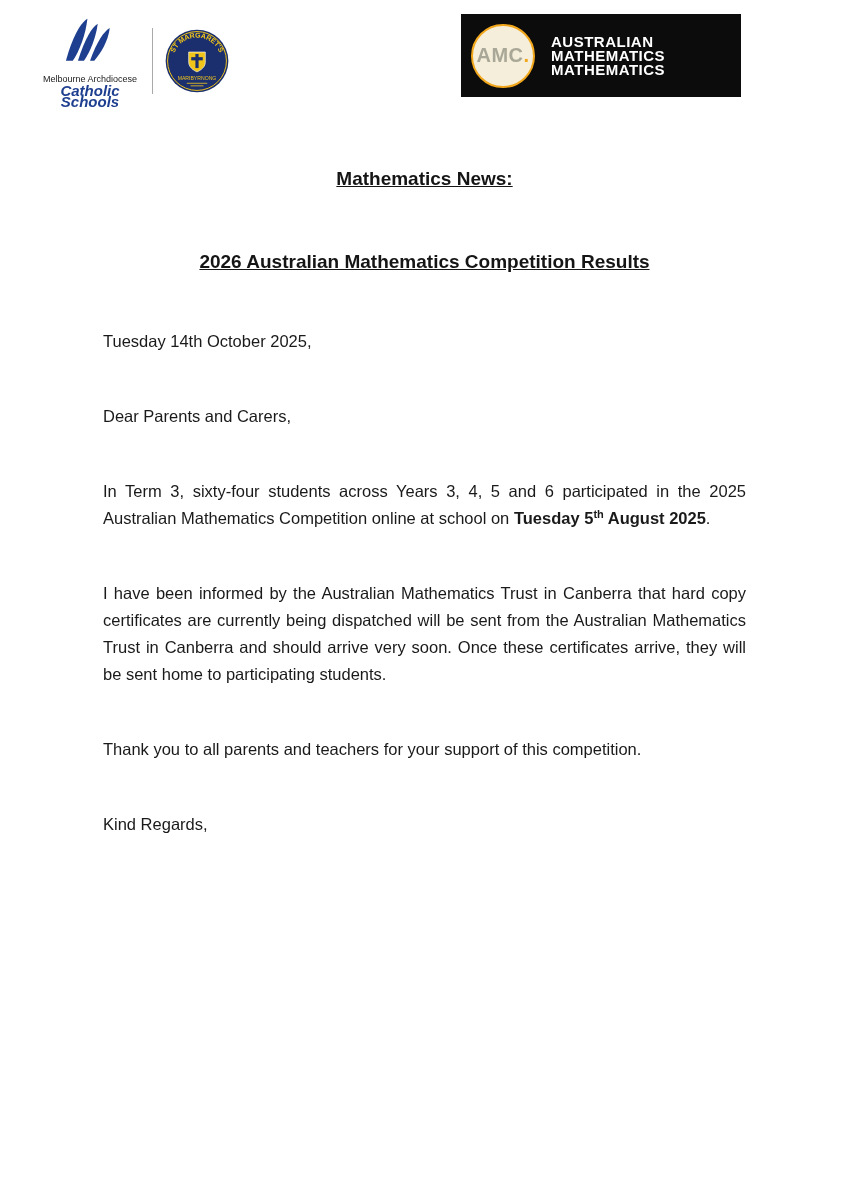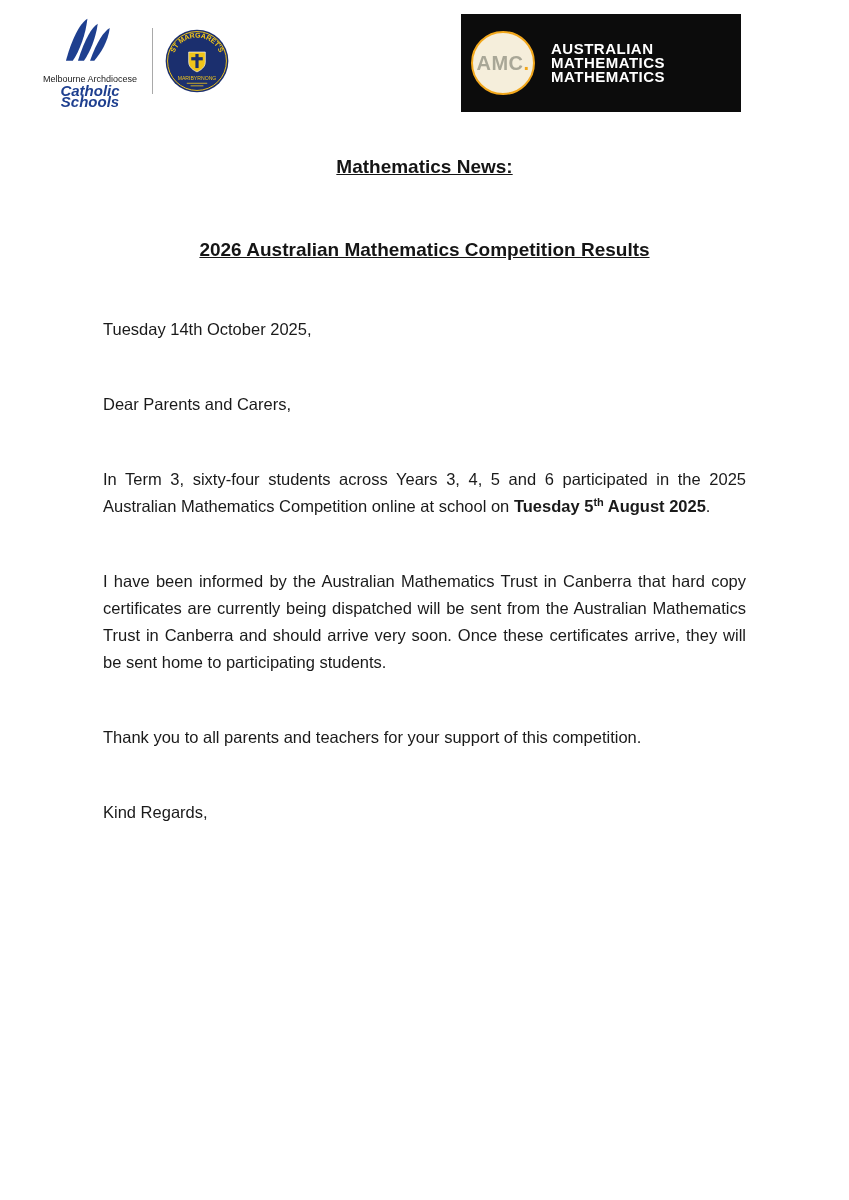--- a/index.html
+++ b/index.html
@@ -37,21 +37,21 @@
     width: 100px;
   }
   .macs-text { text-align: center; margin-top: 2px; line-height: 11px; }
   .macs-line1 { font-size: 9px; color: #222; }
   .macs-line2 { font-size: 15px; font-weight: bold; color: #1e3f8f; font-style: italic; }
   .logo-divider { width: 1px; height: 66px; background: #a9a9a9; }
   .crest-block { width: 64px; height: 68px; }
 
   .amc-banner {
     width: 280px;
-    height: 98px;
+    height: 83px;
     background: #0c0c0c;
     display: flex;
     align-items: center;
     gap: 16px;
     padding: 0 10px;
     flex: 0 0 auto;
   }
   .amc-circle {
     width: 64px;
     height: 64px;
@@ -75,21 +75,21 @@
     letter-spacing: 0.5px;
     line-height: 14px;
   }
 
   
   .doc-title {
     text-align: center;
     font-size: 19px;
     font-weight: bold;
     text-decoration: underline;
-    margin-top: 44px;
+    margin-top: 61px;
     color: #151515;
   }
   .doc-subtitle {
     text-align: center;
     font-size: 19px;
     font-weight: bold;
     text-decoration: underline;
     margin-top: 61px;
     color: #151515;
   }

